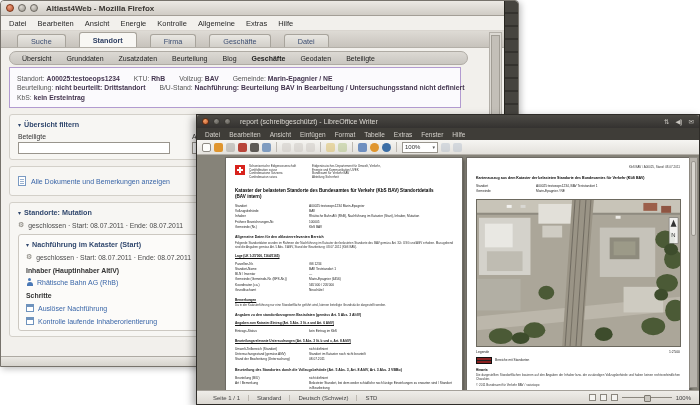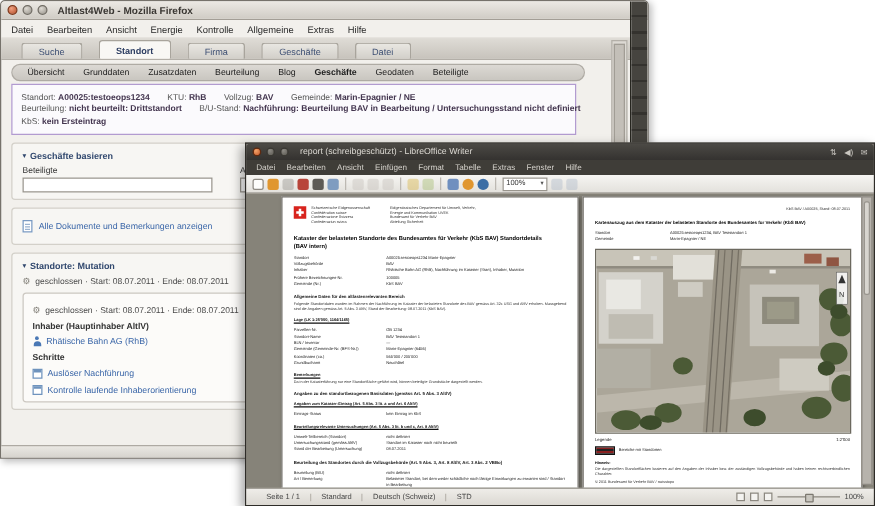--- a/index.html
+++ b/index.html
@@ -191,21 +191,21 @@
         <span class="pair"><span class="k">B/U-Stand:</span> <span class="v">Nachführung: Beurteilung BAV in Bearbeitung / Untersuchungsstand nicht definiert</span></span>
       </div>
     <div class="iline">
         <span class="pair"><span class="k">KbS:</span> <span class="v">kein Ersteintrag</span></span>
       </div>
   </div>
 
   <div class="ff-panel ff-box">
     <div class="sec-title">
       <span class="chev">▾</span>
-      <span>Geschäfte basieren</span>
+      <span>Übersicht filtern</span>
     </div>
     <div class="field-row">
       <div class="field">
         <label>Beteiligte</label>
         <input type="text" placeholder="" style="">
       </div>
       <div class="field">
         <label>Aufgabentitel</label>
         <input type="text" placeholder="" style="">
       </div>
@@ -223,20 +223,24 @@
     <div class="sec-title">
       <span class="chev">▾</span>
       <span>Standorte: Mutation</span>
     </div>
     <div class="status-line">
       <span class="gear">⚙</span>
       <span>geschlossen · Start: 08.07.2011 · Ende: 08.07.2011</span>
     </div>
 
     <div class="inner-panel">
+      <div class="sec-title">
+        <span class="chev">▾</span>
+        <span>Nachführung im Kataster (Start)</span>
+      </div>
       <div class="status-line">
         <span class="gear">⚙</span>
         <span>geschlossen · Start: 08.07.2011 · Ende: 08.07.2011</span>
       </div>
       <div class="bold-lbl">Inhaber (Hauptinhaber AltlV)</div>
       <div class="person-row">
         <span class="person-ico"></span>
         <span class="blue-link">Rhätische Bahn AG (RhB)</span>
       </div>
       <div class="bold-lbl">Schritte</div>

